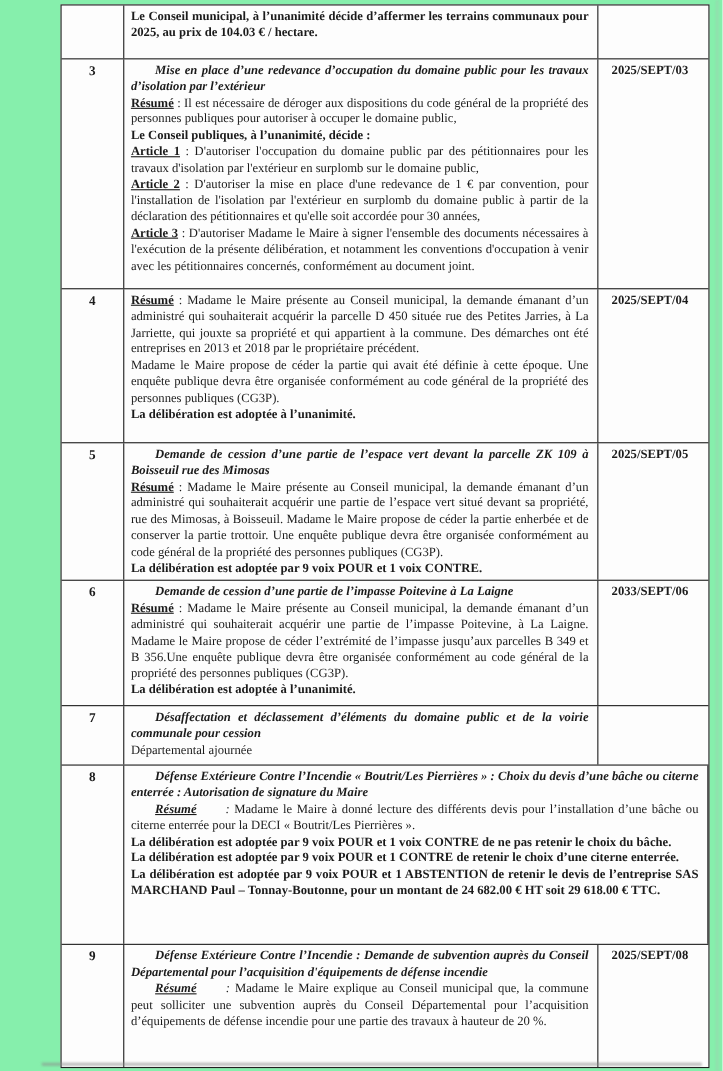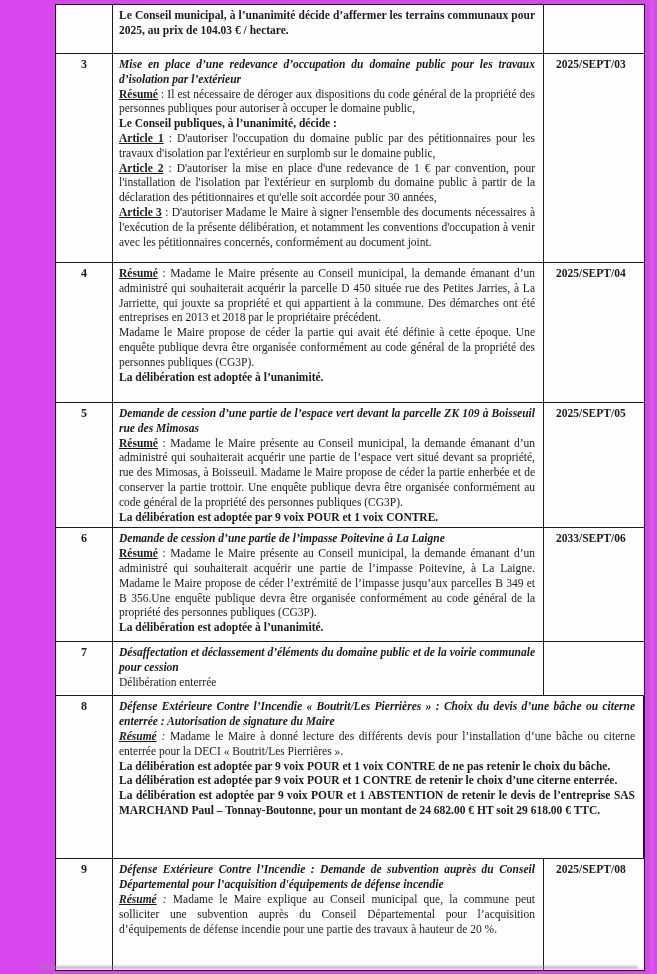--- a/index.html
+++ b/index.html
@@ -4,21 +4,21 @@
 <style>
   html, body {
     margin: 0;
     padding: 0;
     background: #ffffff;
   }
   .page {
     position: relative;
     width: 657px;
     height: 974px;
-    background: #d946ef;
+    background: #86efac;
     overflow: hidden;
     font-family: "Liberation Serif", "DejaVu Serif", serif;
     color: #1b1b1b;
   }
   .doc-table {
     position: absolute;
     left: 55px;
     top: 4px;
     width: 590px;
     border: 1px solid #1c1c1c;
@@ -53,21 +53,21 @@
   .c-date {
     flex: 0 0 100px;
     box-sizing: border-box;
     padding: 4px 2px 0 12px;
     font-weight: 700;
     font-size: 11.5px;
     white-space: nowrap;
   }
   .para { margin: 0; }
   .b { font-weight: 700; }
-  .i { font-style: italic; }
+  .i { font-style: italic; margin-left: 22px; }
   .u { text-decoration: underline; }
   
   .scan-bottom {
     position: absolute;
     left: 38px;
     top: 966px;
     width: 600px;
     height: 3px;
     background: #8d8d8d;
     opacity: 0.55;
@@ -132,21 +132,21 @@
           <p class="para"><span class="b i">Demande de cession d’une partie de l’impasse Poitevine à La Laigne</span></p>
           <p class="para"><span class="b u">Résumé</span><span class=""> : Madame le Maire présente au Conseil municipal, la demande émanant d’un administré qui souhaiterait acquérir une partie de l’impasse Poitevine, à La Laigne. Madame le Maire propose de céder l’extrémité de l’impasse jusqu’aux parcelles B 349 et B 356.Une enquête publique devra être organisée conformément au code général de la propriété des personnes publiques (CG3P).</span></p>
           <p class="para"><span class="b">La délibération est adoptée à l’unanimité.</span></p>
         </div>
         <div class="c-date">2033/SEPT/06</div>
       </div>
       <div class="t-row" style="min-height: 54px;">
         <div class="c-num">7</div>
         <div class="c-body">
           <p class="para"><span class="b i">Désaffectation et déclassement d’éléments du domaine public et de la voirie communale pour cession</span></p>
-          <p class="para"><span class="">Délibération enterrée</span></p>
+          <p class="para"><span class="">Départemental ajournée</span></p>
         </div>
         <div class="c-date"></div>
       </div>
       <div class="t-row" style="min-height: 163px;">
         <div class="c-num">8</div>
         <div class="c-body">
           <p class="para"><span class="b i">Défense Extérieure Contre l’Incendie « Boutrit/Les Pierrières » : Choix du devis d’une bâche ou citerne enterrée : Autorisation de signature du Maire</span></p>
           <p class="para"><span class="b i u">Résumé</span><span class="i"> : </span><span class="">Madame le Maire à donné lecture des différents devis pour l’installation d’une bâche ou citerne enterrée pour la DECI « Boutrit/Les Pierrières ».</span></p>
           <p class="para"><span class="b">La délibération est adoptée par 9 voix POUR et 1 voix CONTRE de ne pas retenir le choix du bâche.</span></p>
           <p class="para"><span class="b">La délibération est adoptée par 9 voix POUR et 1 CONTRE de retenir le choix d’une citerne enterrée.</span></p>

